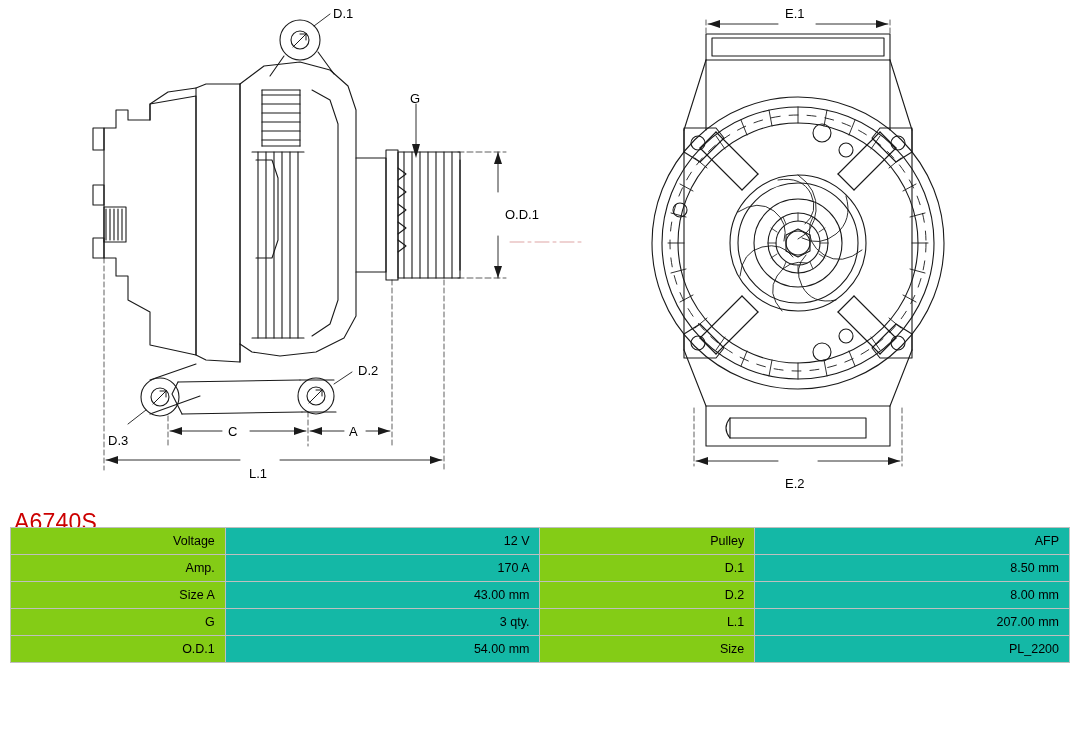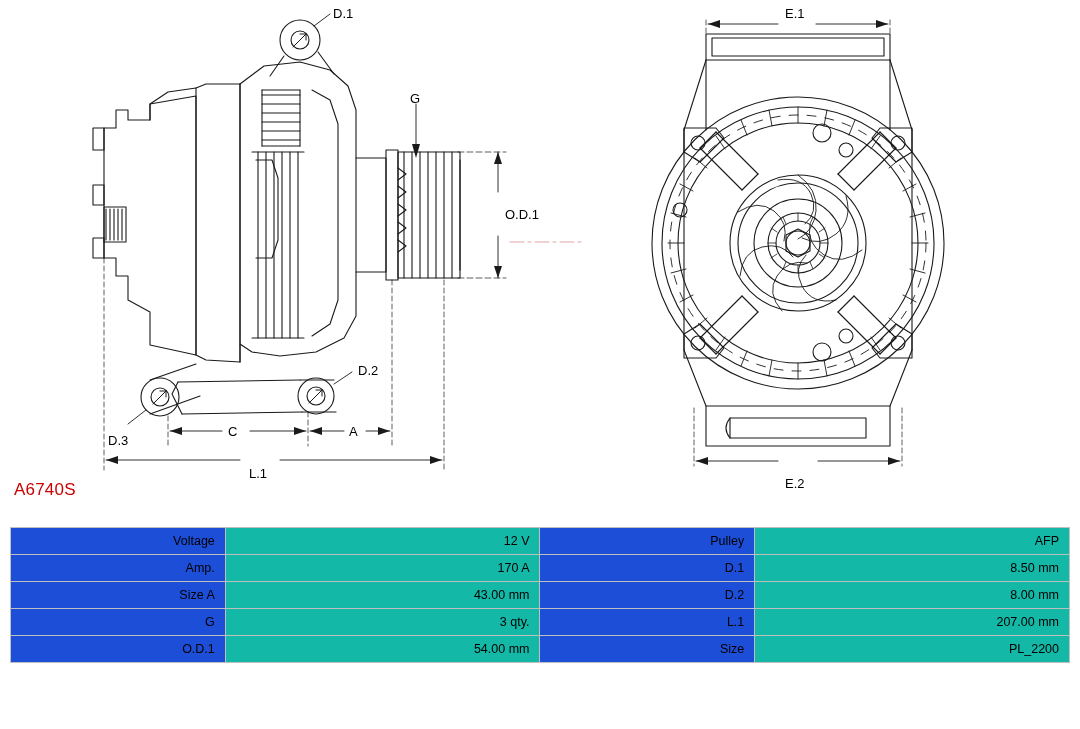--- a/index.html
+++ b/index.html
@@ -24,41 +24,41 @@
   .drawing-area {
     position: absolute;
     left: 0;
     top: 0;
     width: 1080px;
     height: 490px;
   }
   .part-number {
     position: absolute;
     left: 14px;
-    top: 480px;
-    font-size: 17px;
+    top: 509px;
+    font-size: 23px;
     color: #cc0000;
     letter-spacing: 0.2px;
   }
   table.spec-table {
     position: absolute;
     left: 10px;
     top: 527px;
     width: 1060px;
     border-collapse: collapse;
     font-size: 12.5px;
   }
   table.spec-table td {
     border: 1px solid #bfbfbf;
     height: 27px;
     padding: 0 10px;
     box-sizing: border-box;
   }
   td.label-cell {
-    background: #1d4ed8;
+    background: #84cc16;
     text-align: right;
     width: 200px;
     color: #000;
   }
   td.value-cell {
     background: #14b8a6;
     text-align: right;
     width: 293px;
     color: #000;
   }

